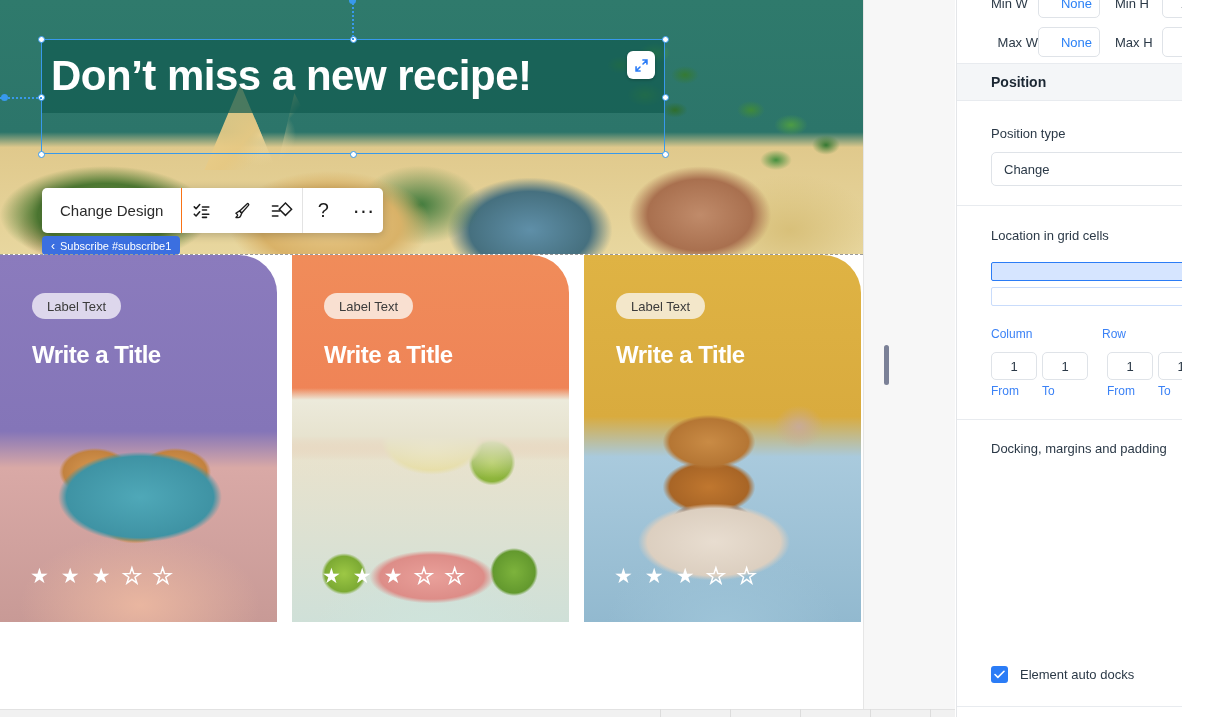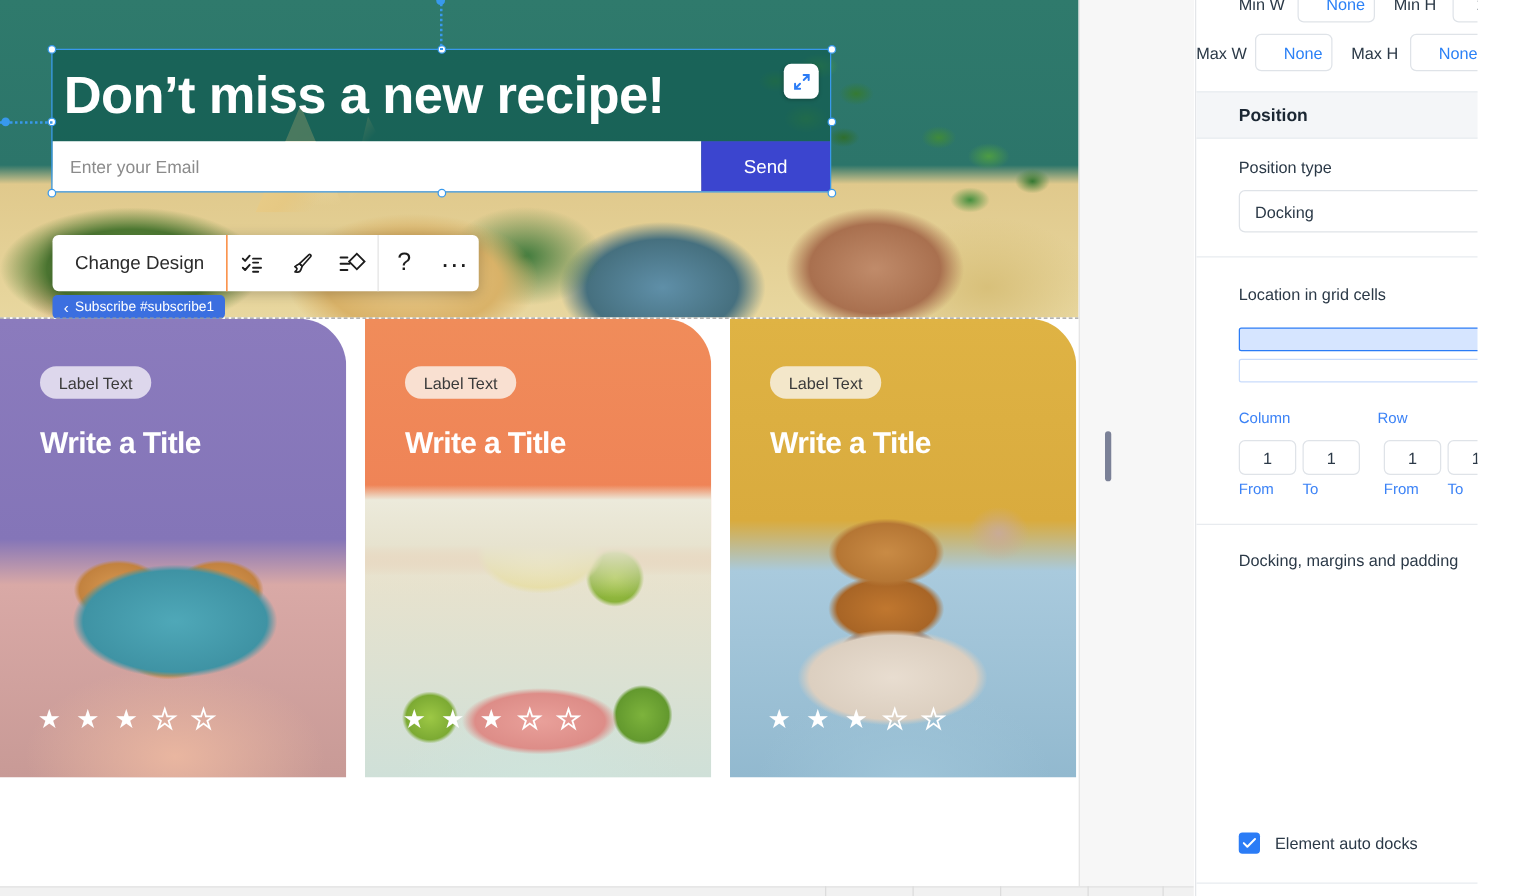--- a/index.html
+++ b/index.html
@@ -359,24 +359,20 @@
 
       <div class="sub-widget">
         <div class="sub-top">
           <div class="sub-title">Don’t miss a new recipe!</div>
           <div class="expand-btn">
             <svg width="15" height="15" viewBox="0 0 16 16">
               <path d="M9.5 2.2h4.3v4.3M13.8 2.2L9.6 6.4M6.5 13.8H2.2V9.5M2.2 13.8l4.2-4.2" stroke="#2b7cf6" stroke-width="1.7" fill="none" stroke-linecap="round"></path>
             </svg>
           </div>
         </div>
-        <div class="sub-form">
-          <div class="sub-input">Enter your Email</div>
-          <div class="sub-send">Send</div>
-        </div>
       </div>
 
       <div class="sel-frame">
         <div class="handle" style="left:0;top:0"></div>
         <div class="handle" style="left:312px;top:0"></div>
         <div class="handle" style="left:624px;top:0"></div>
         <div class="handle" style="left:0;top:58px"></div>
         <div class="handle" style="left:624px;top:58px"></div>
         <div class="handle" style="left:0;top:115px"></div>
         <div class="handle" style="left:312px;top:115px"></div>
@@ -500,44 +496,44 @@
       <div class="sz-cell" style="margin-left:15px;">
         <span class="sz-label">Min H</span>
         <span class="sz-box">
           <span class="sz-val dark">112</span>
           <span class="sz-unit">px</span>
         </span>
       </div>
     </div>
 
     <div class="sz-row" style="top:27px;">
-      <div class="sz-cell" style="">
+      <div class="sz-cell" style="margin-left:34px;text-align:right;">
         <span class="sz-label">Max W</span>
         <span class="sz-box">
           <span class="sz-val">None</span>
         </span>
       </div>
       <div class="sz-cell" style="margin-left:15px;">
         <span class="sz-label">Max H</span>
         <span class="sz-box">
           <span class="sz-val">None</span>
         </span>
       </div>
     </div>
 
-    <div class="section-head" style="top:73px;">
+    <div class="section-head" style="top:63px;">
       <span class="section-title">Position</span>
       <span class="caret">▼</span>
     </div>
 
     <div class="p-row" style="position:absolute; top:126px; left:0; width:266px;">
       <span class="field-label">Position type</span>
     </div>
     <div style="position:absolute; left:34px; top:152px; width:212px;" class="select-box">
-      <span>Docking</span>
+      <span>Change</span>
       <span style="font-size:11px;color:#5a6878;">⌄</span>
     </div>
 
     <div class="hr-line" style="top:205px;"></div>
 
     <div class="p-row" style="position:absolute; top:228px; left:0; width:266px;align-items:center;">
       <span class="field-label">Location in grid cells</span>
     </div>
     <div class="grid-bar active" style="top:262px;"></div>
     <div class="grid-bar idle" style="top:287px;"></div>

